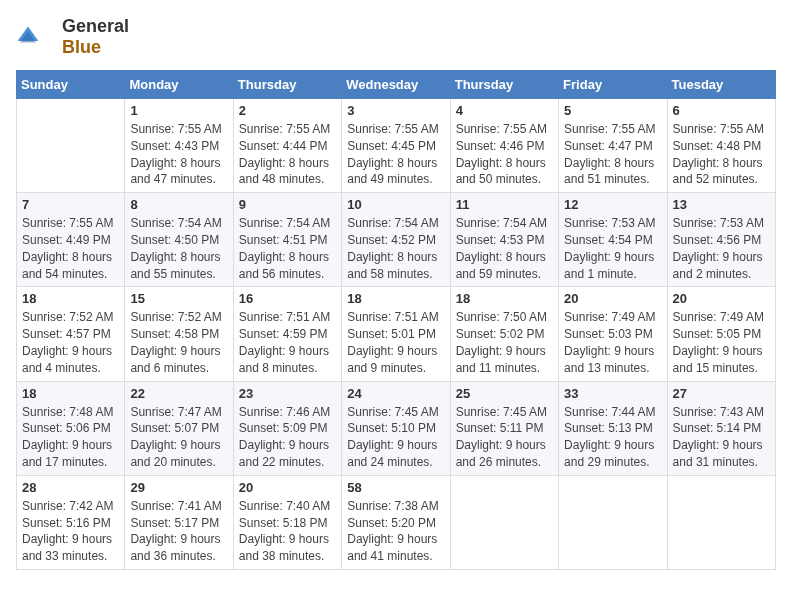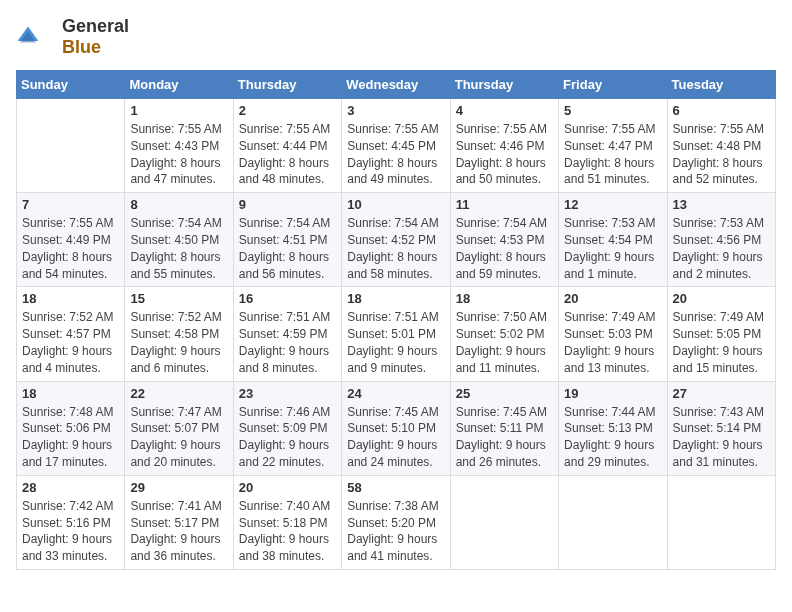--- a/index.html
+++ b/index.html
@@ -222,21 +222,21 @@
         </td>
         <td>
           <div class="day-number">24</div>
           <div class="day-info">Sunrise: 7:45 AM<br>Sunset: 5:10 PM<br>Daylight: 9 hours and 24 minutes.</div>
         </td>
         <td>
           <div class="day-number">25</div>
           <div class="day-info">Sunrise: 7:45 AM<br>Sunset: 5:11 PM<br>Daylight: 9 hours and 26 minutes.</div>
         </td>
         <td>
-          <div class="day-number">19</div>
+          <div class="day-number">33</div>
           <div class="day-info">Sunrise: 7:44 AM<br>Sunset: 5:13 PM<br>Daylight: 9 hours and 29 minutes.</div>
         </td>
         <td>
           <div class="day-number">27</div>
           <div class="day-info">Sunrise: 7:43 AM<br>Sunset: 5:14 PM<br>Daylight: 9 hours and 31 minutes.</div>
         </td>
       </tr>
       <tr>
         <td>
           <div class="day-number">28</div>

